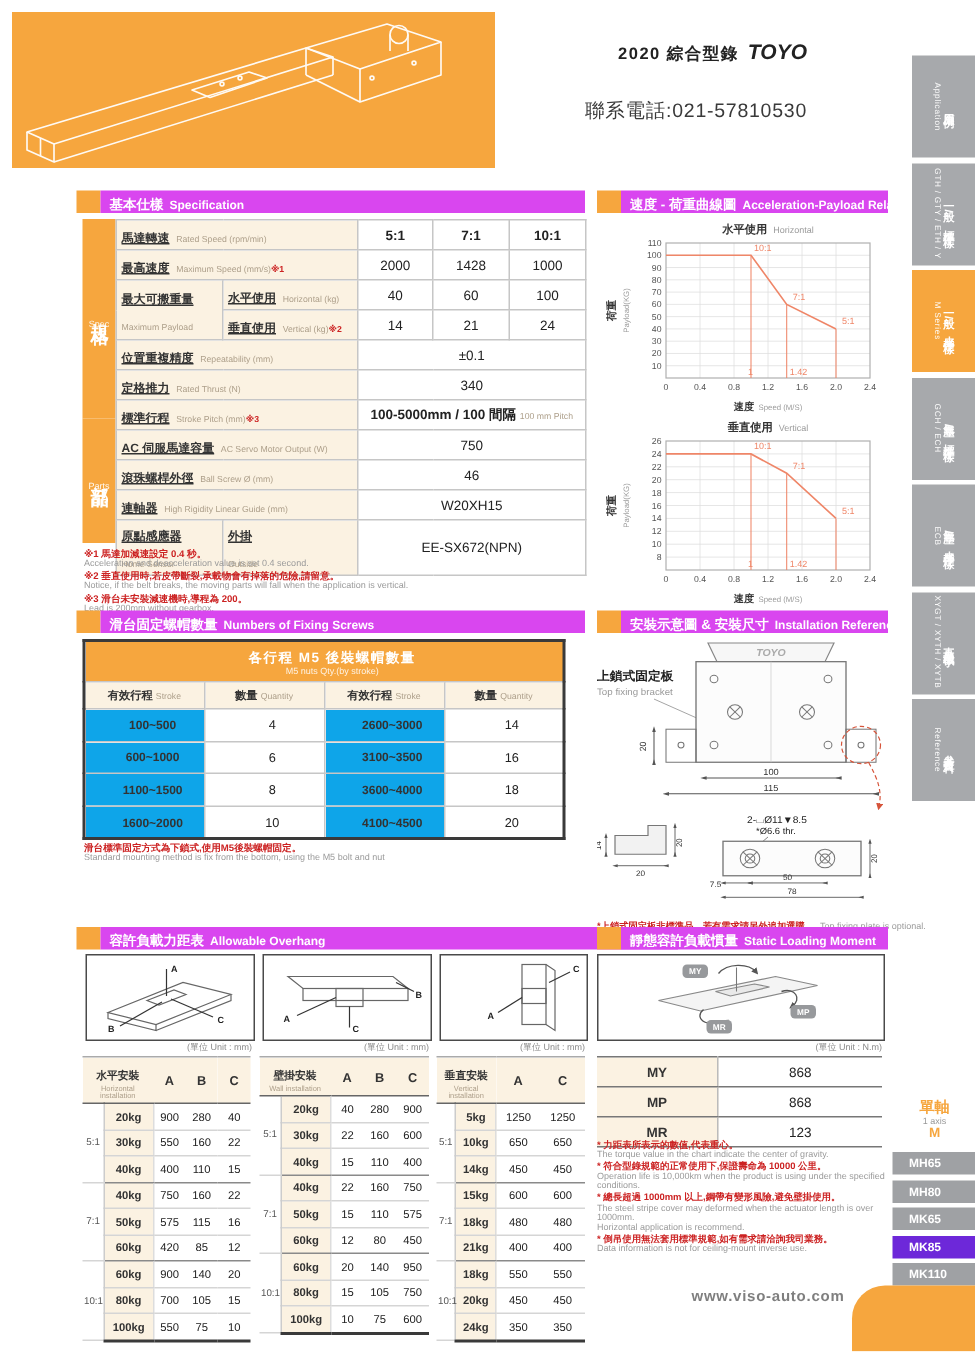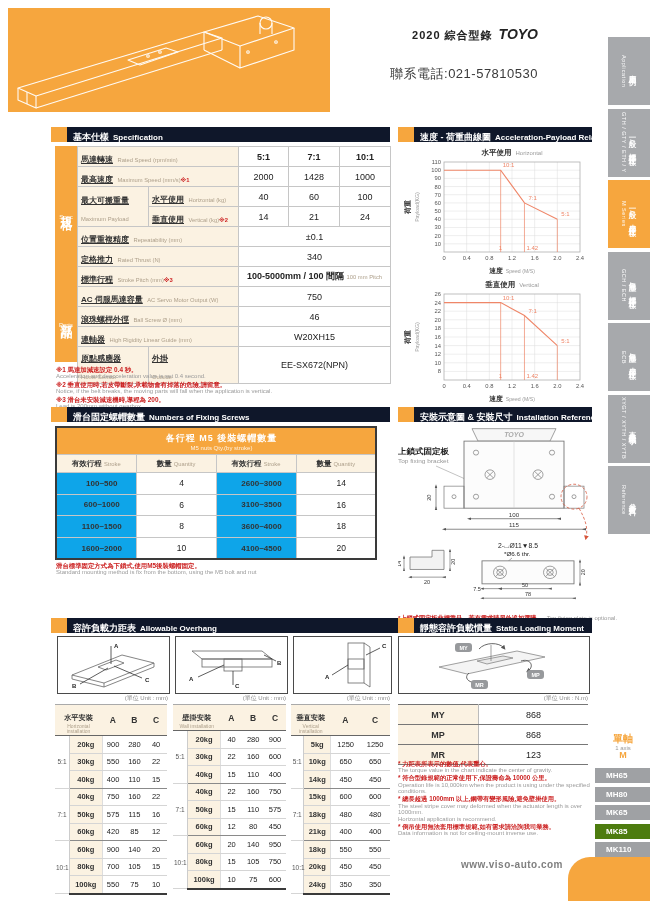--- a/index.html
+++ b/index.html
@@ -18,21 +18,21 @@
   .side-tab{width:42px;height:68px;margin-bottom:3.5px;background:#a7a9ac;color:#fff;
             writing-mode:vertical-rl;display:flex;flex-direction:column;align-items:center;
             justify-content:center;cursor:pointer;}
   .side-tab.active{background:#f6a63e;}
   .tab-zh{font-size:7.5px;font-weight:bold;letter-spacing:1.5px;}
   .tab-en{font-size:5.5px;letter-spacing:.5px;opacity:.95;}
 
   
   .sec{position:absolute;height:15px;display:flex;align-items:stretch;}
   .sec-accent{width:16px;background:#f6a63e;}
-  .sec-bar{flex:1;background:#0f172a;color:#fff;line-height:15px;padding-left:6px;white-space:nowrap;overflow:hidden;}
+  .sec-bar{flex:1;background:#d946ef;color:#fff;line-height:15px;padding-left:6px;white-space:nowrap;overflow:hidden;}
   .sec-bar b{font-size:9px;}
   .sec-bar .en{font-size:8px;font-weight:bold;margin-left:4px;}
 
   
   .side-lab{position:absolute;left:55px;width:22px;background:#f6a63e;color:#fff;
             display:flex;flex-direction:column;align-items:center;justify-content:center;}
   .side-lab .zh{font-size:12px;font-weight:bold;writing-mode:vertical-rl;letter-spacing:3px;}
   .side-lab .en{font-size:6px;margin-top:2px;opacity:.95;}
   table.spec{position:absolute;left:77px;top:146px;width:313px;border-collapse:collapse;
              table-layout:fixed;border:1px solid #9a9a9a;}
@@ -96,21 +96,21 @@
   .mm-en{font-size:6px;color:#9b9b9b;line-height:6.8px;}
 
   
   #axis-label{position:absolute;left:600px;top:734px;width:46px;text-align:center;line-height:1.05;}
   .ax-zh{font-size:10px;font-weight:bold;color:#f6a63e;}
   .ax-en{font-size:6px;color:#999;}
   .ax-code{font-size:9px;font-weight:bold;color:#f6a63e;}
   #model-menu{position:absolute;left:595px;top:768px;width:55px;}
   .mi{height:15px;margin-bottom:3.5px;background:#9fa1a4;color:#fff;font-size:8px;font-weight:bold;
       line-height:15px;padding-left:11px;cursor:pointer;}
-  .mi.active{background:#4d7c0f;}
+  .mi.active{background:#6d28d9;}
 
   .site{position:absolute;left:432px;top:859px;width:160px;text-align:center;font-size:10px;
         font-weight:bold;color:#7f7f7f;letter-spacing:.5px;}
   .corner{position:absolute;right:0;top:857px;width:82px;height:44px;background:#f6a63e;
           border-top-left-radius:22px;}
 </style>
 </head>
 <body>
 
 <div class="page">

